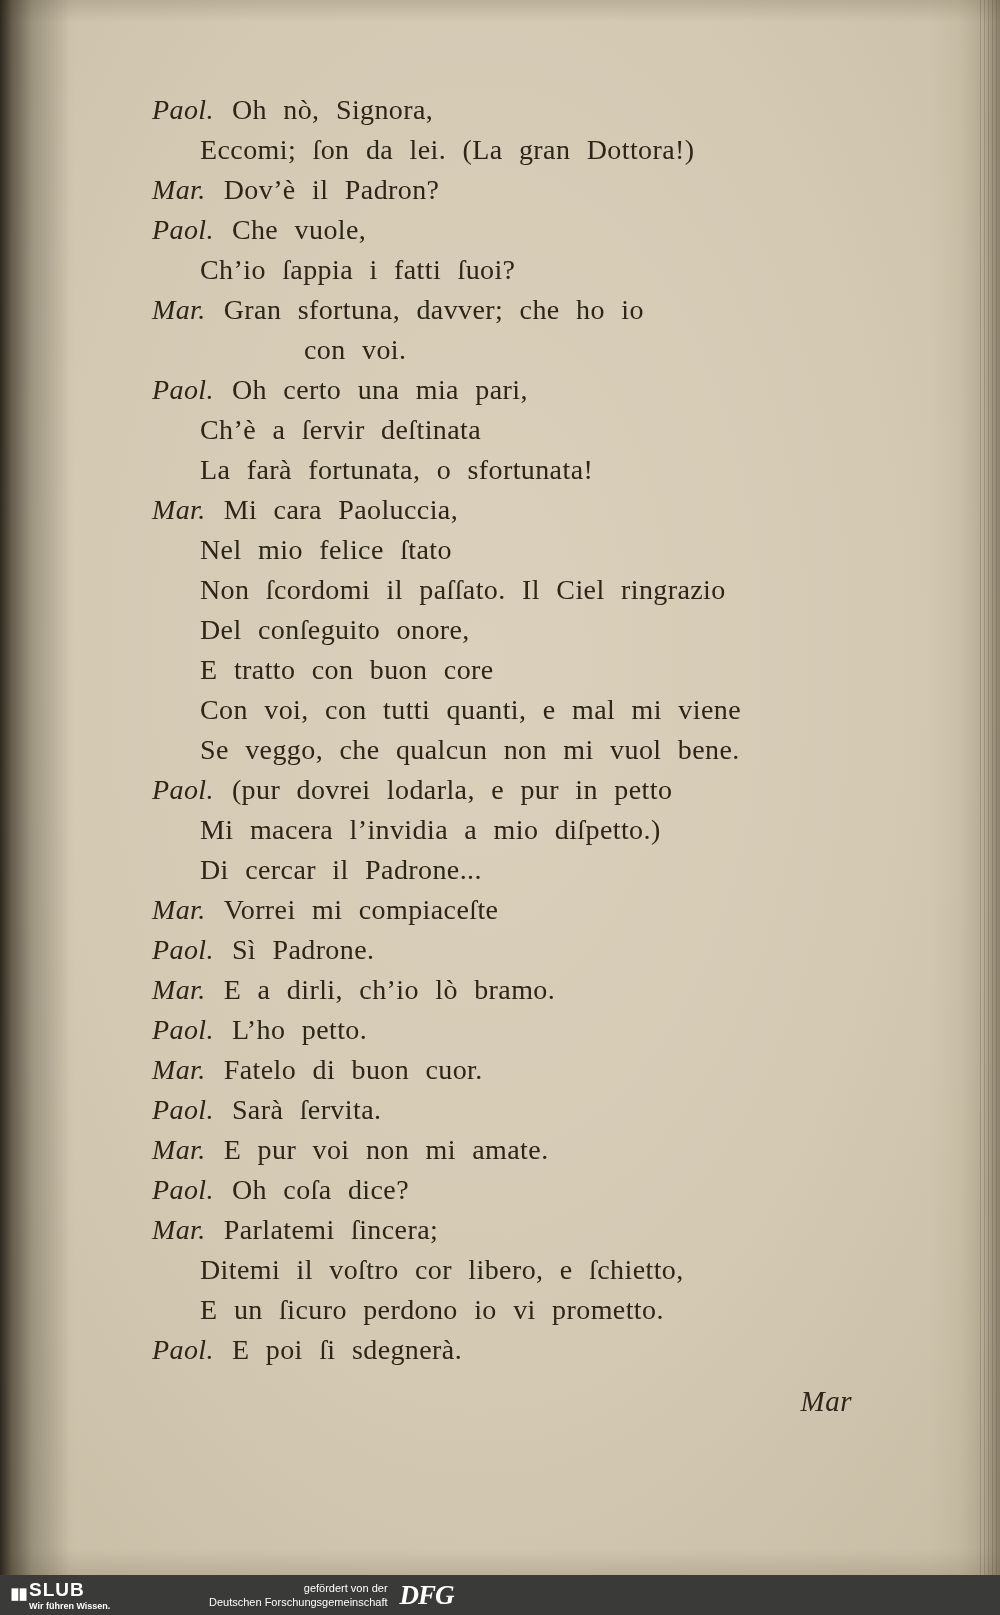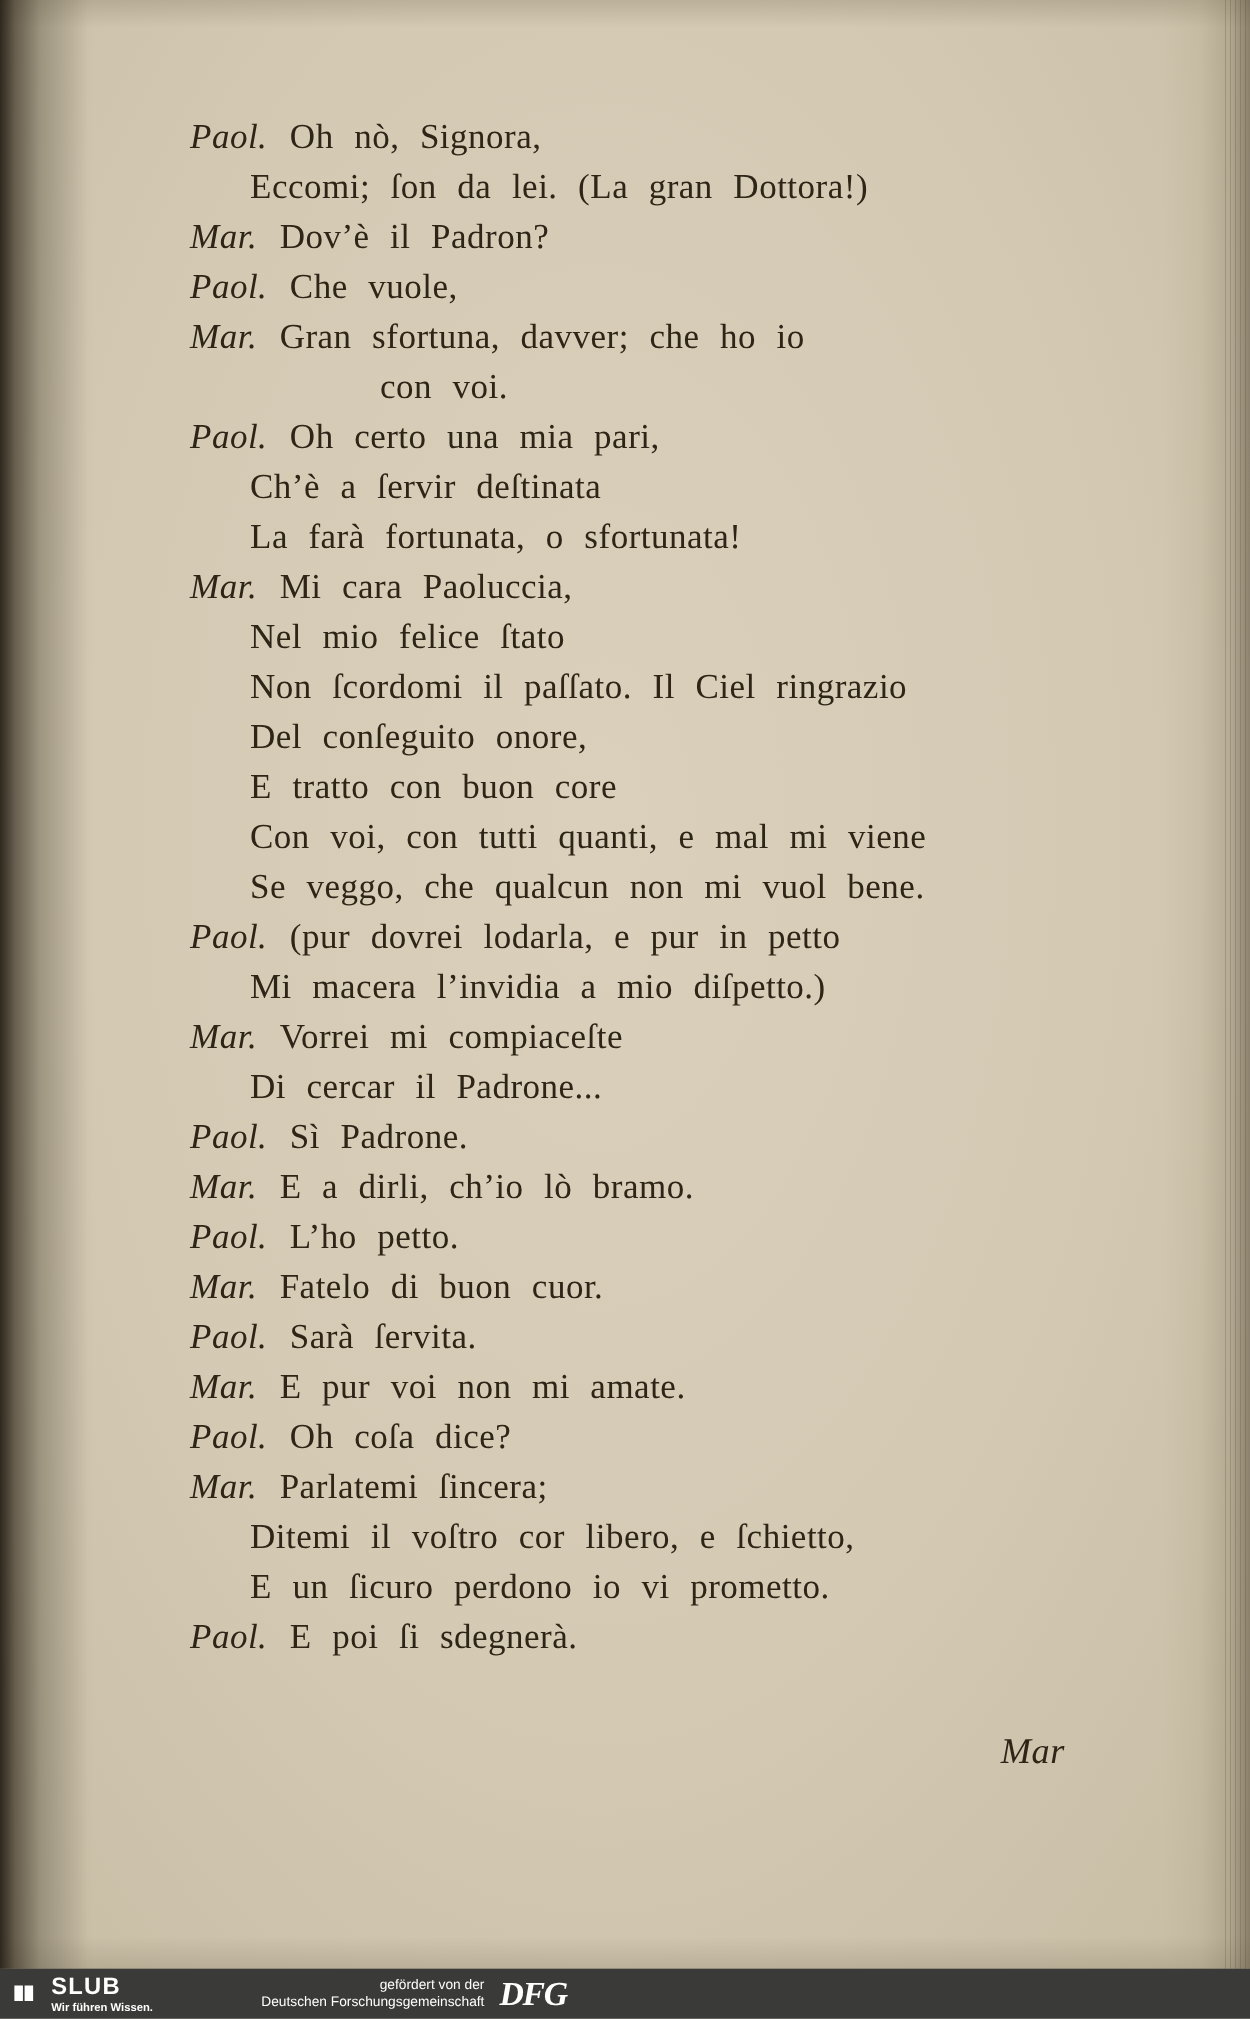--- a/index.html
+++ b/index.html
@@ -44,21 +44,21 @@
     position:absolute;right:148px;top:1385px;
     font-style:italic;font-size:29px;color:#2e2517;letter-spacing:.5px;
   }
   
   .footer{
     position:absolute;left:0;bottom:0;width:100%;height:40px;
     background:#3a3a39;color:#fff;
     display:flex;align-items:center;
     font-family:"Liberation Sans","DejaVu Sans",sans-serif;
   }
-  .slub{display:flex;align-items:center;gap:12px;padding-left:9px;width:200px;}
+  .slub{display:flex;align-items:center;gap:0;padding-left:9px;width:200px;}
   .slub-text{display:flex;flex-direction:column;line-height:1;}
   .slub-name{font-size:19px;font-weight:bold;letter-spacing:1px;}
   .slub-tag{font-size:9px;margin-top:3px;font-weight:bold;}
   .url{flex:1;text-align:center;font-size:13.5px;letter-spacing:.2px;}
   .funding{text-align:right;font-size:11px;line-height:1.3;padding-right:12px;}
   .dfg{
     font-family:"Liberation Serif","DejaVu Serif",serif;
     font-size:27px;font-weight:bold;letter-spacing:-1px;
     padding-right:12px;font-style:italic;
   }
@@ -70,36 +70,37 @@
 
   <div class="scan">
     <div class="binding-shadow"></div>
     <div class="page-edge-lines"></div>
 
     <div class="textblock" id="textblock">
         <div class="line indent-0"><span class="speaker">Paol.</span><span class="verse">Oh nò, Signora,</span></div>
         <div class="line indent-1"><span class="verse">Eccomi; ſon da lei. (La gran Dottora!)</span></div>
         <div class="line indent-0"><span class="speaker">Mar.</span><span class="verse">Dov’è il Padron?</span></div>
         <div class="line indent-0"><span class="speaker">Paol.</span><span class="verse">Che vuole,</span></div>
+        <div class="line indent-1"><span class="verse">Ch’io ſappia i fatti ſuoi?</span></div>
         <div class="line indent-0"><span class="speaker">Mar.</span><span class="verse">Gran sfortuna, davver; che ho io</span></div>
         <div class="line indent-2"><span class="verse">con voi.</span></div>
         <div class="line indent-0"><span class="speaker">Paol.</span><span class="verse">Oh certo una mia pari,</span></div>
         <div class="line indent-1"><span class="verse">Ch’è a ſervir deſtinata</span></div>
         <div class="line indent-1"><span class="verse">La farà fortunata, o sfortunata!</span></div>
         <div class="line indent-0"><span class="speaker">Mar.</span><span class="verse">Mi cara Paoluccia,</span></div>
         <div class="line indent-1"><span class="verse">Nel mio felice ſtato</span></div>
         <div class="line indent-1"><span class="verse">Non ſcordomi il paſſato. Il Ciel ringrazio</span></div>
         <div class="line indent-1"><span class="verse">Del conſeguito onore,</span></div>
         <div class="line indent-1"><span class="verse">E tratto con buon core</span></div>
         <div class="line indent-1"><span class="verse">Con voi, con tutti quanti, e mal mi viene</span></div>
         <div class="line indent-1"><span class="verse">Se veggo, che qualcun non mi vuol bene.</span></div>
         <div class="line indent-0"><span class="speaker">Paol.</span><span class="verse">(pur dovrei lodarla, e pur in petto</span></div>
         <div class="line indent-1"><span class="verse">Mi macera l’invidia a mio diſpetto.)</span></div>
+        <div class="line indent-1"><span class="verse">Di cercar il Padrone...</span></div>
         <div class="line indent-0"><span class="speaker">Mar.</span><span class="verse">Vorrei mi compiaceſte</span></div>
-        <div class="line indent-1"><span class="verse">Di cercar il Padrone...</span></div>
         <div class="line indent-0"><span class="speaker">Paol.</span><span class="verse">Sì Padrone.</span></div>
         <div class="line indent-0"><span class="speaker">Mar.</span><span class="verse">E a dirli, ch’io lò bramo.</span></div>
         <div class="line indent-0"><span class="speaker">Paol.</span><span class="verse">L’ho petto.</span></div>
         <div class="line indent-0"><span class="speaker">Mar.</span><span class="verse">Fatelo di buon cuor.</span></div>
         <div class="line indent-0"><span class="speaker">Paol.</span><span class="verse">Sarà ſervita.</span></div>
         <div class="line indent-0"><span class="speaker">Mar.</span><span class="verse">E pur voi non mi amate.</span></div>
         <div class="line indent-0"><span class="speaker">Paol.</span><span class="verse">Oh coſa dice?</span></div>
         <div class="line indent-0"><span class="speaker">Mar.</span><span class="verse">Parlatemi ſincera;</span></div>
         <div class="line indent-1"><span class="verse">Ditemi il voſtro cor libero, e ſchietto,</span></div>
         <div class="line indent-1"><span class="verse">E un ſicuro perdono io vi prometto.</span></div>

